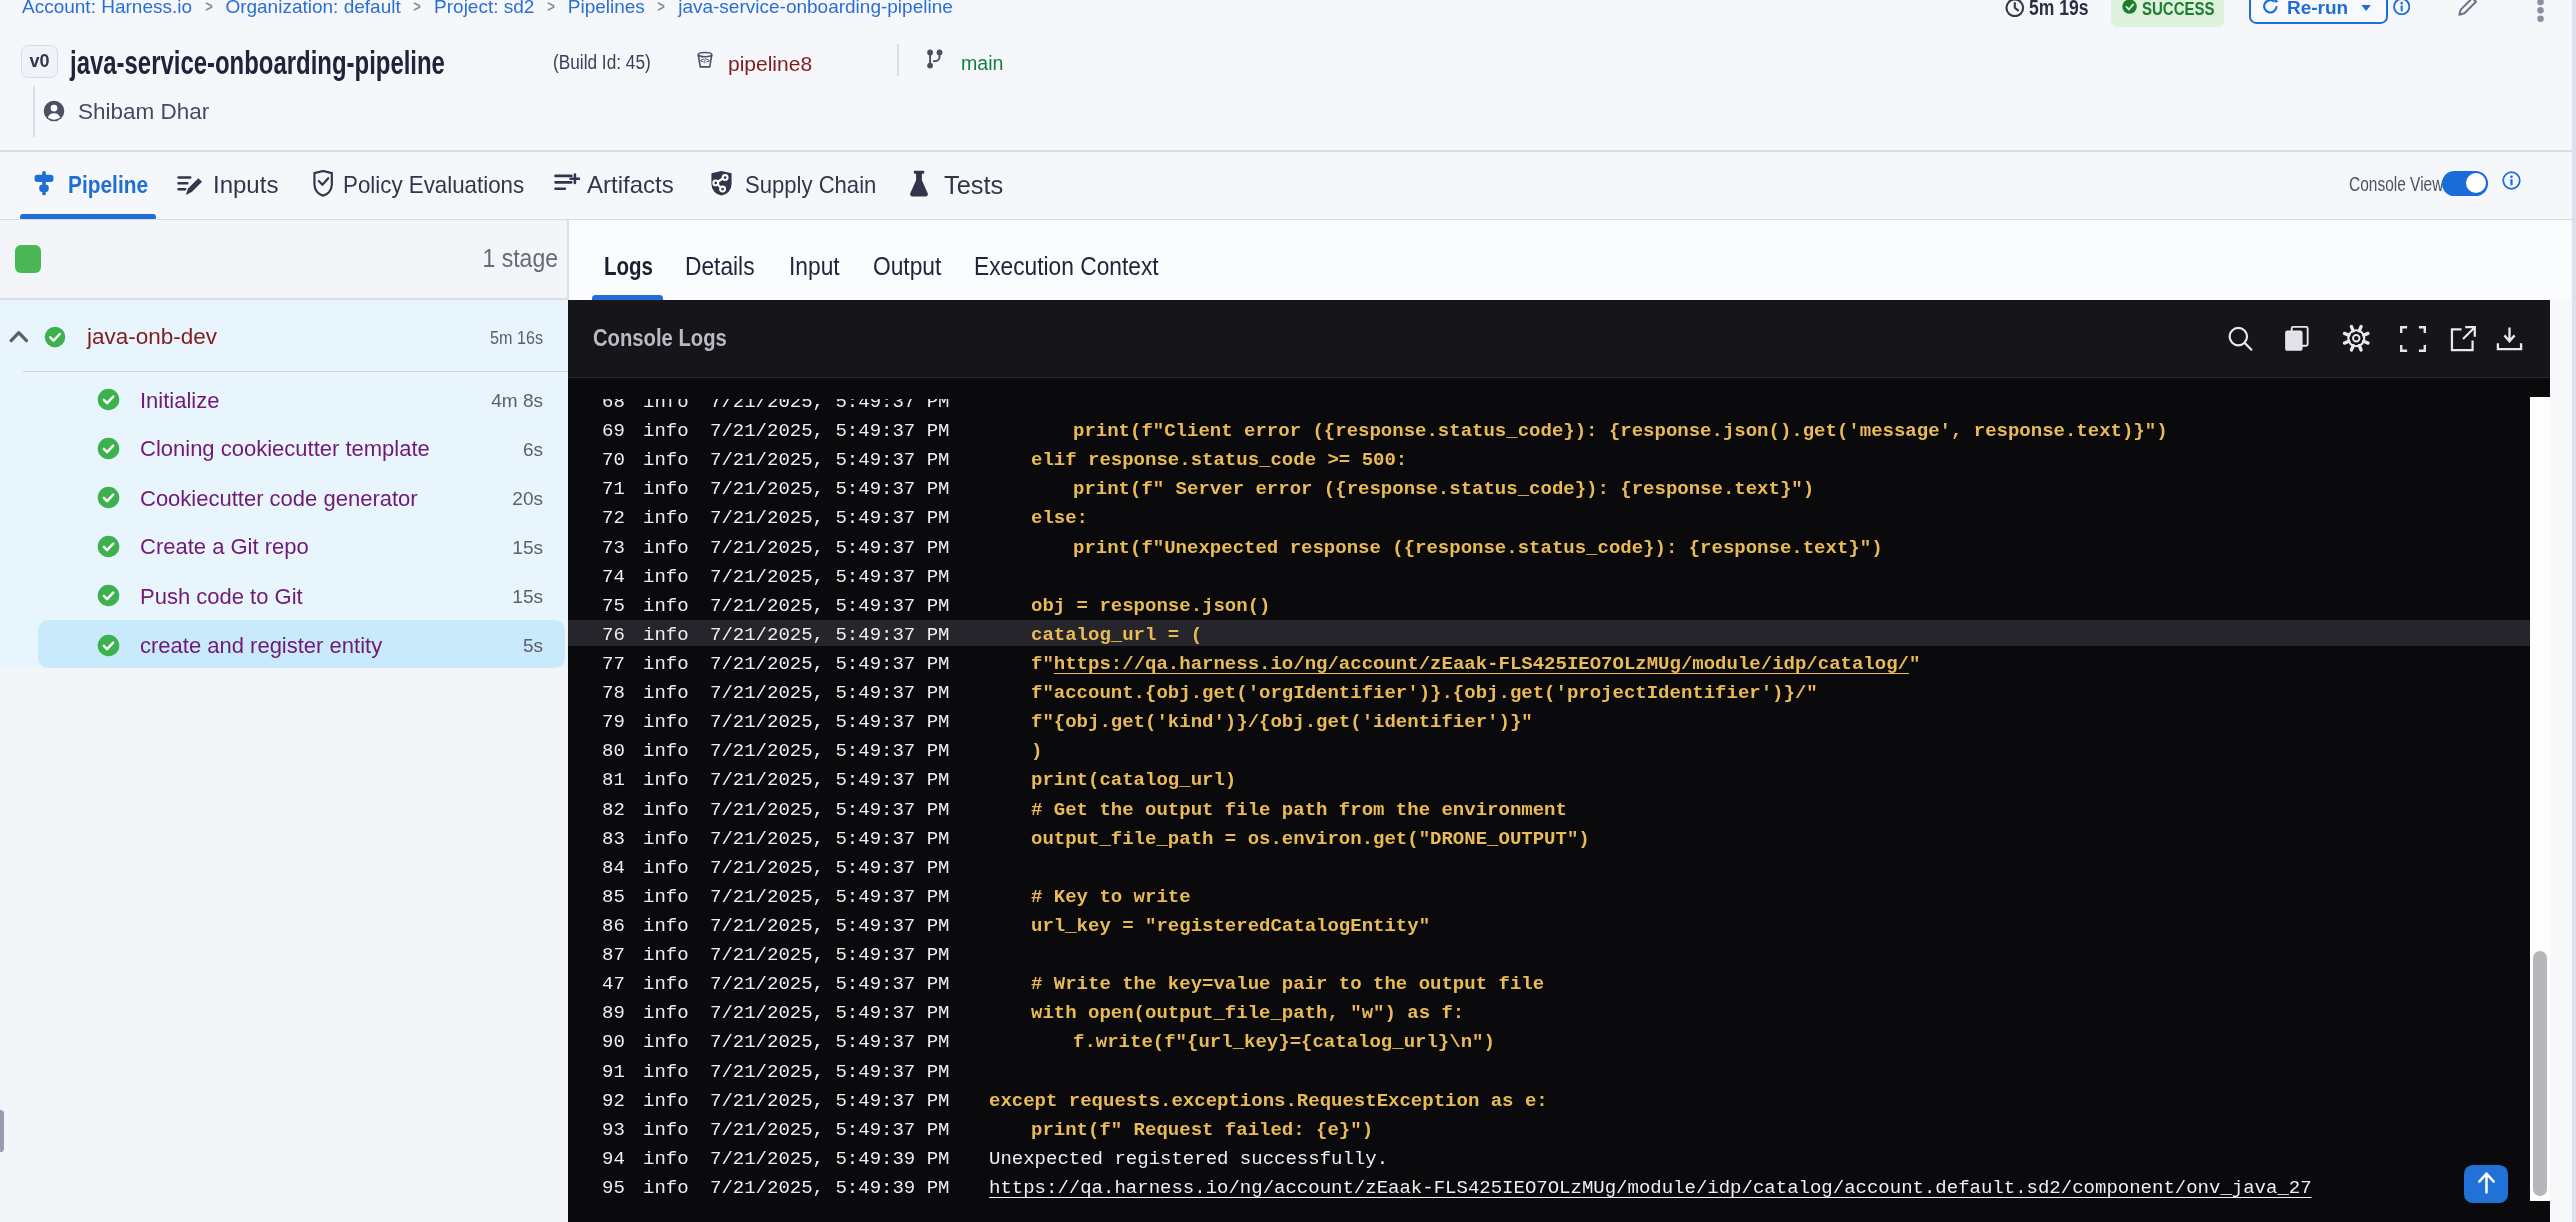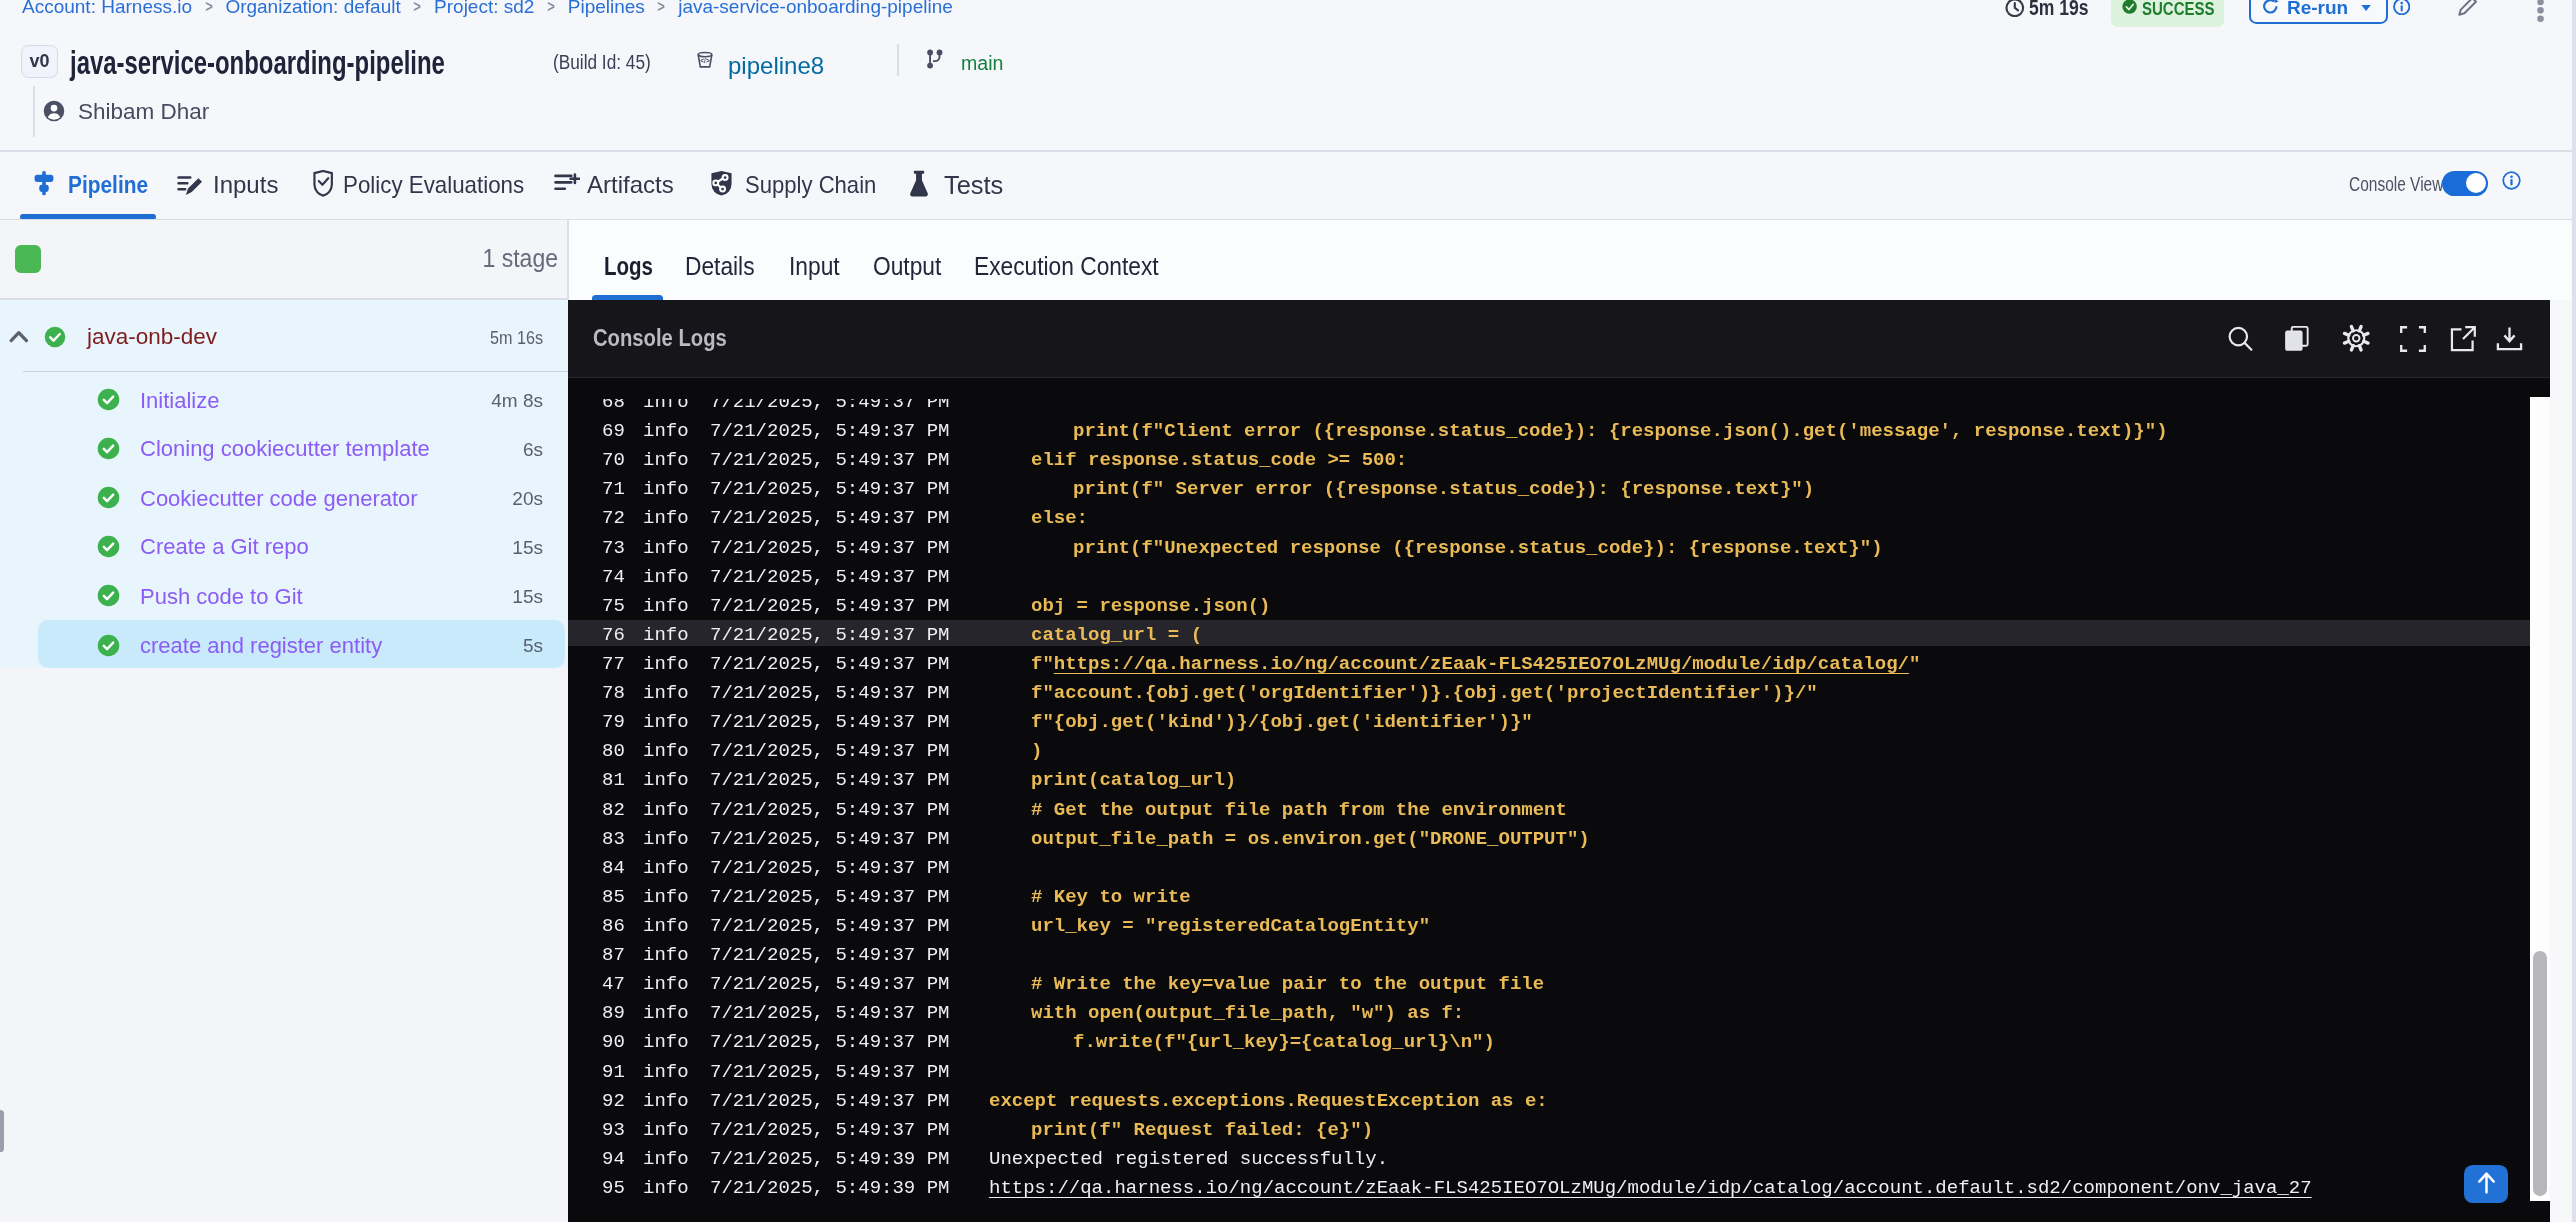--- a/index.html
+++ b/index.html
@@ -4,21 +4,21 @@
 html,body{width:2576px;height:1223px;background:#f6f7fb;font-family:"Liberation Sans",sans-serif;overflow:hidden}
 .abs{position:absolute}
 body{position:relative}
 
 .crumbs{position:absolute;left:22px;top:-6.5px;height:26px;display:flex;align-items:center;font-size:19px;color:#2a6fd4;white-space:nowrap}
 .crumbs .sep{color:#878ba0;margin:0 11.6px;font-size:17.4px;font-weight:bold;transform:scaleX(0.75)}
 
 .v0{position:absolute;left:21px;top:45px;width:37px;height:33px;border:1.5px solid #d7daea;background:#f1f2fa;border-radius:7.3px;color:#31364c;font-weight:bold;font-size:18px;display:flex;align-items:center;justify-content:center}
 .title{position:absolute;left:70px;top:44px;font-size:33px;font-weight:bold;color:#20243a;transform:scaleX(0.725);transform-origin:0 50%;white-space:nowrap}
 .buildid{position:absolute;left:553px;top:51px;font-size:20.3px;color:#3b3f55;transform:scaleX(0.85);transform-origin:0 50%}
-.p8{position:absolute;left:728px;top:52px;font-size:24px;color:#0369a1}
+.p8{position:absolute;left:728px;top:52px;font-size:21px;color:#7f1d1d}
 .maint{position:absolute;left:961px;top:52px;font-size:19.6px;color:#15803d}
 .vdiv{position:absolute;left:897px;top:44px;width:1.5px;height:32px;background:#dadce6}
 .vline2{position:absolute;left:33px;top:86px;width:1.5px;height:51px;background:#dcdee8}
 .uname{position:absolute;left:78px;top:99px;font-size:22.5px;color:#474b5e}
 
 .dur{position:absolute;left:2029px;top:-5.1px;font-size:22.5px;font-weight:bold;color:#2c3040;transform:scaleX(0.78);transform-origin:0 50%}
 .pill{position:absolute;left:2111px;top:-9.4px;width:113px;height:36px;background:#ddf2dc;border-radius:6.5px;display:flex;align-items:center;padding-left:8.7px;color:#1e7d2f;font-weight:bold;font-size:19px}
 .rerun{position:absolute;left:2249px;top:-22px;width:139px;height:46px;border:2.2px solid #1f6ed4;border-radius:7.3px;background:#f8f9fd;color:#1f6ed4;font-weight:bold;font-size:22px}
 .rerun span{position:absolute;left:36px;top:17.4px;font-size:19px}
 
@@ -33,21 +33,21 @@
 
 .lpanel{position:absolute;left:0;top:220px;width:568px;height:1003px;background:#f4f5f9}
 .gsq{position:absolute;left:15.2px;top:245px;width:25.4px;height:28px;background:#4ab955;border-radius:5.8px}
 .onestage{position:absolute;left:0;top:244px;width:558px;text-align:right;font-size:25px;color:#666a7a;transform:scaleX(0.92);transform-origin:100% 50%}
 .lprow{position:absolute;left:0;top:298px;width:568px;height:1.5px;background:#dadce6}
 .stagebg{position:absolute;left:0;top:300px;width:568px;height:368px;background:#e9f5fc}
 .stagediv{position:absolute;left:22.5px;top:371px;width:545px;height:0.7px;background:#ccd2dd}
 .selrow{position:absolute;left:38px;top:620px;width:527px;height:48px;background:#c9eafa;border-radius:10.2px}
 .stitle{position:absolute;left:87px;top:324px;font-size:22.5px;color:#7f1d1d;font-weight:500}
 .stime{position:absolute;left:0;top:327px;width:543px;text-align:right;font-size:19px;color:#5a5e6e;transform:scaleX(0.85);transform-origin:100% 50%}
-.sname{position:absolute;left:140px;font-size:22px;color:#8b5cf6;width:407px}
+.sname{position:absolute;left:140px;font-size:22px;color:#701a75;width:407px}
 .sdur{position:absolute;left:0;width:543px;text-align:right;font-size:19px;color:#5a5e6e}
 .chk{position:absolute}
 .handle{position:absolute;left:0;top:1110px;width:3.6px;height:42px;background:#9b9dae;border-radius:0 3.6px 3.6px 0}
 
 .rtop{position:absolute;left:568px;top:220px;width:2003px;height:80px;background:#fbfcfe}
 .ltab{position:absolute;top:252px;font-size:25px;color:#23263a;white-space:nowrap;transform:scaleX(0.91);transform-origin:0 50%}
 .ltab.act{font-weight:bold;color:#1b1e2c;transform:scaleX(0.82)}
 .ltabu{position:absolute;left:592px;top:295px;width:71px;height:6.5px;background:#1f6ed4;border-radius:3.6px 3.6px 0 0}
 
 .console{position:absolute;left:568px;top:300px;width:1982px;height:923px;background:#0a0a0c}

